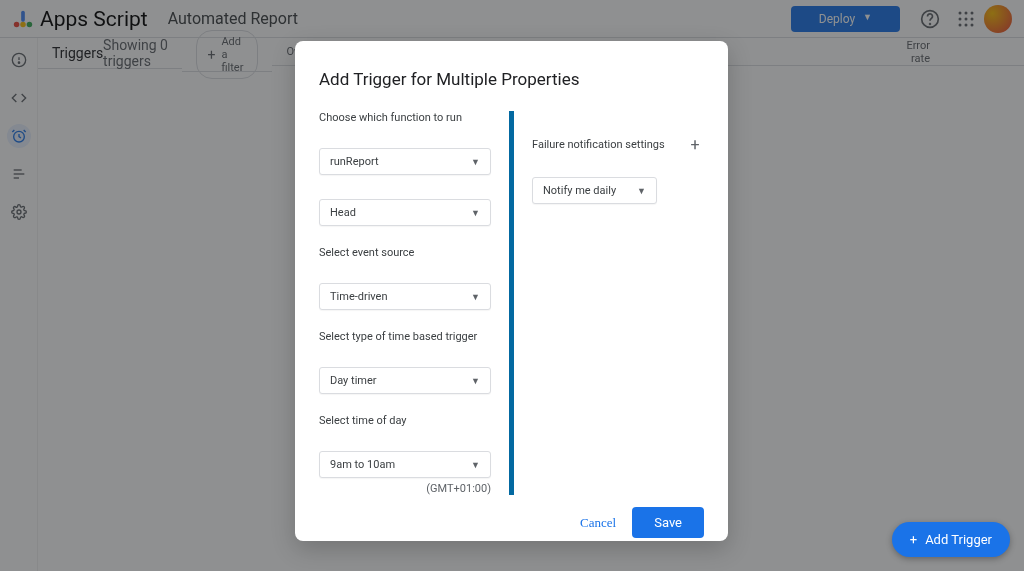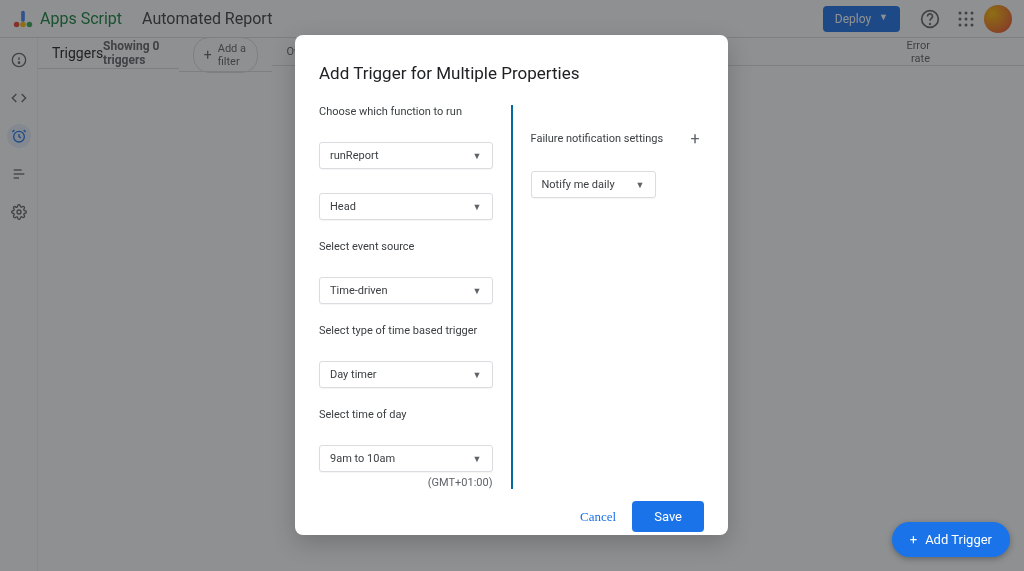--- a/index.html
+++ b/index.html
@@ -1,47 +1,47 @@
 <!DOCTYPE html>
 <html><head>
 <meta charset="utf-8">
 <style>
   * { box-sizing: border-box; margin: 0; padding: 0; font-family: 'Google Sans', Roboto, Arial, sans-serif; }
   body { width: 1024px; height: 571px; background: #fff; overflow: hidden; position: relative; color: #202124; }
   
   .header { height: 38px; display: flex; align-items: center; padding: 0 12px; border-bottom: 1px solid #dadce0; }
   .logo { width: 22px; height: 22px; margin-right: 6px; }
-  .brand { font-size: 16px; color: #15803d; margin-right: 20px; }
+  .brand { font-size: 21px; color: #000000; margin-right: 20px; }
   .proj { font-size: 16px; color: #3c4043; }
   .spacer { flex: 1; }
-  .deploy { background: #1a73e8; color: #fff; font-size: 12px; padding: 6px 12px; border-radius: 4px; display: flex; align-items: flex-start; margin-right: 12px; border:none; cursor:pointer; }
+  .deploy { background: #1a73e8; color: #fff; font-size: 12px; padding: 6px 28px; border-radius: 4px; display: flex; align-items: flex-start; margin-right: 12px; border:none; cursor:pointer; }
   .deploy span.caret { margin-left: 8px; font-size: 9px;}
   .icon-btn { width: 24px; height: 24px; margin: 0 6px; color:#5f6368; display:flex; align-items:center; justify-content:center; cursor:pointer;}
   .avatar { width: 28px; height: 28px; border-radius: 50%; background: radial-gradient(circle at 30% 30%, #fbbc04, #ea4335); }
   
   .body { display:flex; height: calc(100% - 38px); }
   .sidebar { width: 38px; display:flex; flex-direction:column; align-items:center; padding-top:10px; gap:14px; border-right:1px solid #f0f0f0;}
   .side-icon { width:24px;height:24px;border-radius:50%;display:flex;align-items:center;justify-content:center;color:#5f6368;cursor:pointer;}
   .side-icon.active { background:#e8f0fe; color:#1a73e8; }
   
   .main { flex:1; display:flex; flex-direction:row; }
   .subhead { height:31px; display:flex; align-items:center; padding:0 14px; border-bottom:1px solid #dadce0;}
   .subtitle { font-size:14px; color:#202124; }
-  .showing { font-size:12px; color:#5f6368;font-weight:bold; }
+  .showing { font-size:14px; color:#5f6368; }
   .filterbar { height:34px; display:flex; align-items:center; padding:0 14px; border-bottom:1px solid #dadce0;}
   .chip { border:1px solid #dadce0; border-radius:16px; padding:4px 10px; display:flex; align-items:center; font-size:11px; color:#5f6368; cursor:pointer;}
   .chip .plus { margin-right:6px; font-size:14px; line-height:1; }
   .tablehead { height:28px; display:flex; align-items:center; padding:0 14px; font-size:11px; color:#5f6368; border-bottom:1px solid #dadce0;}
   
   .modal-backdrop { position:absolute; inset:0; background:rgba(32,33,36,0.5); }
-  .modal { position:absolute; left:295px; top:35px; width:433px; height:500px; background:#fff; border-radius:8px; box-shadow:0 8px 24px rgba(0,0,0,0.2); padding:28px 24px 20px; display:flex; flex-direction:column;}
+  .modal { position:absolute; left:295px; top:41px; width:433px; height:500px; background:#fff; border-radius:8px; box-shadow:0 8px 24px rgba(0,0,0,0.2); padding:28px 24px 20px; display:flex; flex-direction:column;}
   .modal-title { font-size:17px; color:#202124; margin-bottom:22px; }
   .modal-body { flex:1; display:flex; }
   .col { flex:1; }
-  .col-left { padding-right:18px; border-right:2px solid #0369a1; }
+  .col-left { padding-right:18px; border-right:5px solid #0369a1; }
   .col-right { padding-left:18px; }
   .label { font-size:11px; color:#3c4043; margin-bottom:10px; }
   .label-row { display:flex; align-items:center; justify-content:space-between; margin-bottom:10px;margin-top:24px;}
   .select { border:1px solid #dadce0; border-radius:3px; height:27px; display:flex; align-items:center; justify-content:space-between; padding:0 10px; font-size:11px; color:#3c4043; margin-bottom:20px; background:#fff; cursor:pointer; box-shadow:0 1px 1px rgba(0,0,0,0.04);margin-top:24px;}
   .select .arrow { color:#5f6368; font-size:9px; }
   .tz { font-size:11px; color:#5f6368; text-align:right; margin-top:-16px;}
   .modal-foot { display:flex; justify-content:flex-end; gap:16px; align-items:center; padding-top:12px;}
   .btn-text { color:#1a73e8; font-size:13px; background:none; border:none; cursor:pointer;font-family:Liberation Serif, serif;}
   .btn-fill { background:#1a73e8; color:#fff; font-size:13px; border:none; border-radius:4px; padding:8px 22px; cursor:pointer;}
   

